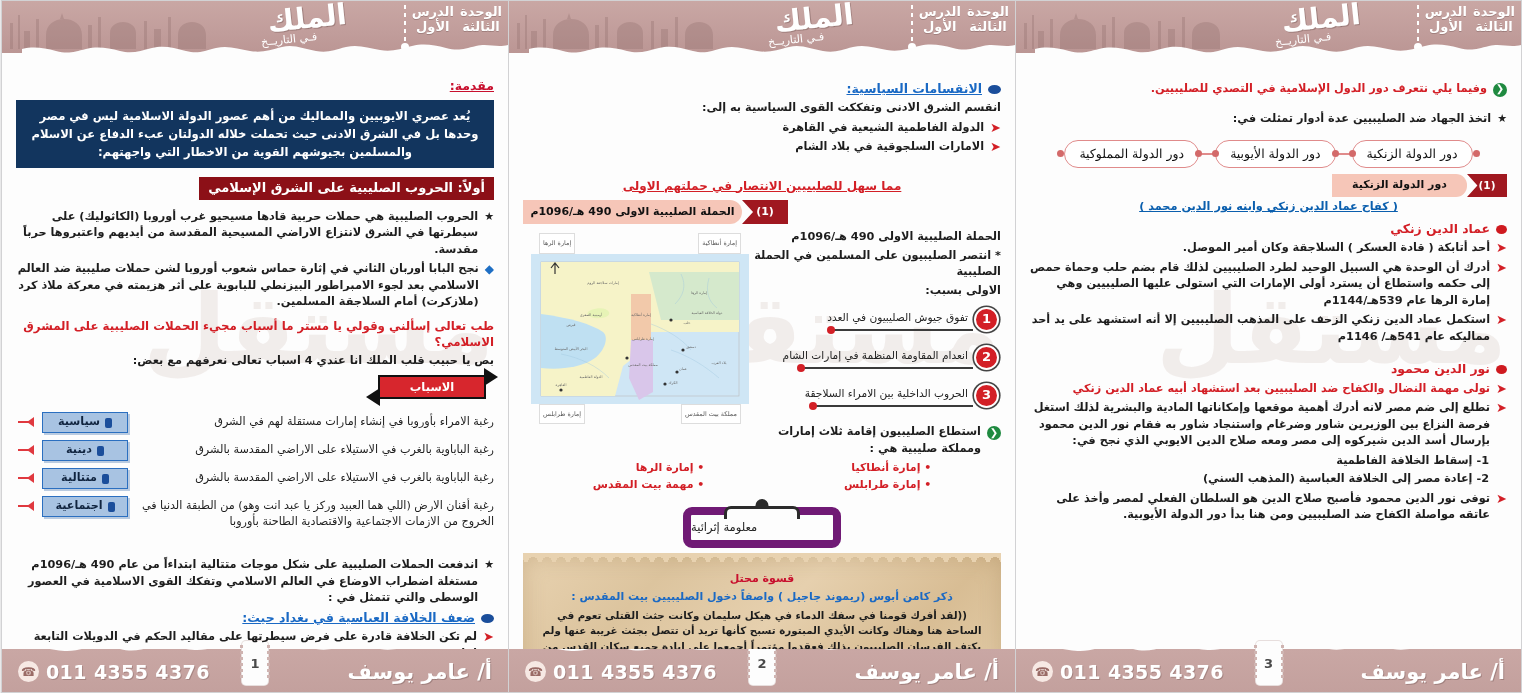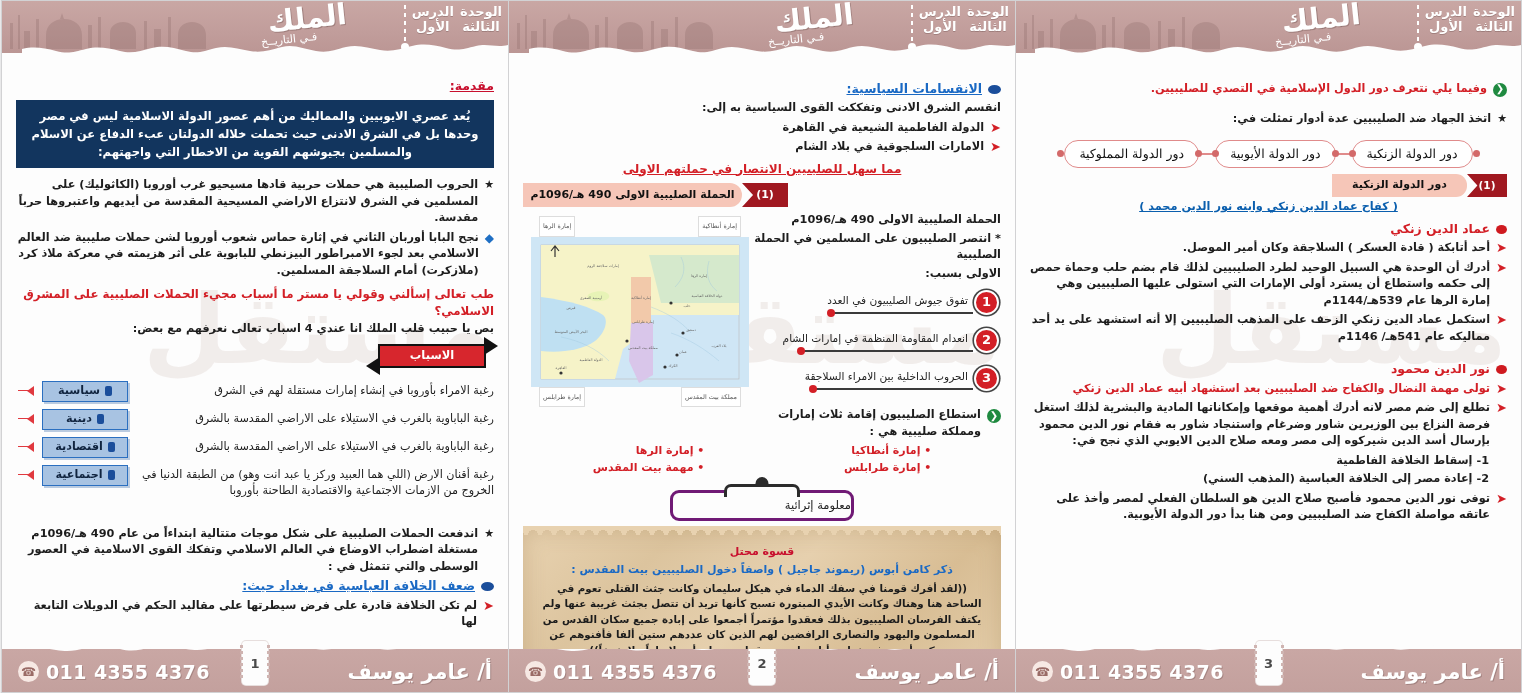--- a/index.html
+++ b/index.html
@@ -242,23 +242,23 @@
   }
   .num-line{
     position:absolute; right:28px; height:1.6px; background:#3b3b3b; top:22px;
   }
   .num-line::after{
     content:""; position:absolute; left:-4px; top:-3.5px;
     width:8px; height:8px; border-radius:50%; background:#d31f26;
   }
 
   .info-tab{
-    position:relative; width:184px; margin:14px auto 0 auto;
-    background:#fdfdfd; border:3px solid #701a75; border-radius:9px;
-    text-align:right; font-size:11.5px; padding:4px 0; color:#222;
+    position:relative; width:158px; margin:14px auto 0 auto;
+    background:#fdfdfd; border:8px solid #701a75; border-radius:9px;
+    text-align:left; font-size:11.5px; padding:4px 0; color:#222;
   }
   .info-tab::before{
     content:""; position:absolute; left:50%; top:-16px; transform:translateX(-50%);
     width:13px; height:13px; border-radius:50%; background:#2b2b2b;
   }
   .info-tab::after{
     content:""; position:absolute; left:50%; top:-9px; transform:translateX(-50%);
     width:70px; height:10px; background:#fdfdfd;
     border-left:3px solid #2b2b2b; border-right:3px solid #2b2b2b;
     border-top:3px solid #2b2b2b; border-radius:7px 7px 0 0;
@@ -457,21 +457,21 @@
       </div>
       <div class="ln bold">انقسم الشرق الادنى وتفككت القوى السياسية به إلى:</div>
       <div class="bullet-row">
         <span class="ic-arrow-l">➤</span>
         <span class="tx bold">الدولة الفاطمية الشيعية في القاهرة</span>
       </div>
       <div class="bullet-row">
         <span class="ic-arrow-l">➤</span>
         <span class="tx bold">الامارات السلجوقية في بلاد الشام</span>
       </div>
-      <div class="ln bold b-red ul" style="text-align:center;margin-top:5px;font-size:12px">مما سهل للصليبيين الانتصار في حملتهم الاولى</div>
+      <div class="ln bold b-red ul" style="text-align:center;margin-top:22px;font-size:12px">مما سهل للصليبيين الانتصار في حملتهم الاولى</div>
 
       <div class="campaign-banner">
         <span class="cb-num">(1)</span>
         <span class="cb-lbl">الحملة الصليبية الاولى 490 هـ/1096م</span>
       </div>
 
       <div class="map-wrap">
         <div class="map-lbl">
           <span>إمارة أنطاكية</span>
           <span>إمارة الرها</span>
@@ -609,24 +609,27 @@
       <svg class="hdr-rip" viewBox="0 0 507 16" preserveAspectRatio="none">
         <path fill="#fdfdfd" d="M0 16h507V7c-12 3-20-2-32 1s-18 5-30 2-22-5-34-2-20 6-32 4-22-6-34-3-18 6-30 4-22-7-34-4-20 6-32 4-22-6-34-3-18 6-30 3-22-6-34-3-20 6-32 3-22-5-34-2-18 5-30 2-22-5-34-2V16z"></path>
       </svg>
     </div>
 
     <div class="body">
       <div class="wm">مستقل</div>
 
       <div class="intro-label" style="text-align:right">مقدمة:</div>
       <div class="intro-box">يُعد عصري الايوبيين والمماليك من أهم عصور الدولة الاسلامية ليس في مصر وحدها بل في الشرق الادنى حيث تحملت خلاله الدولتان عبء الدفاع عن الاسلام والمسلمين بجيوشهم القوية من الاخطار التي واجهتهم:</div>
+      <div style="text-align:right">
+        <span class="first-title">أولاً: الحروب الصليبية على الشرق الإسلامي</span>
+      </div>
 
       <div class="bullet-row" style="margin-top:9px">
         <span class="ic-star">★</span>
-        <span class="tx bold">الحروب الصليبية هي حملات حربية قادها مسيحيو غرب أوروبا (الكاثوليك) على المسلمين في الشرق لانتزاع الاراضي المسيحية المقدسة من أيديهم واعتبروها حرباً مقدسة.</span>
+        <span class="tx bold">الحروب الصليبية هي حملات حربية قادها مسيحيو غرب أوروبا (الكاثوليك) على سيطرتها في الشرق لانتزاع الاراضي المسيحية المقدسة من أيديهم واعتبروها حرباً مقدسة.</span>
       </div>
       <div class="bullet-row">
         <span class="ic-diamond">◆</span>
         <span class="tx bold">نجح البابا أوربان الثاني في إثارة حماس شعوب أوروبا لشن حملات صليبية ضد العالم الاسلامي بعد لجوء الامبراطور البيزنطي للبابوية على أثر هزيمته في معركة ملاذ كرد (ملازكرت) أمام السلاجقة المسلمين.</span>
       </div>
 
       <div class="ln bold b-red" style="margin-top:7px;font-size:11.8px">طب تعالى إسألني وقولي يا مستر ما أسباب مجيء الحملات الصليبية على المشرق الاسلامي؟</div>
       <div class="ln bold">بص يا حبيب قلب الملك انا عندي 4 اسباب تعالى نعرفهم مع بعض:</div>
 
       <div class="reasons">
@@ -645,21 +648,21 @@
             <span class="rsn-chip">
               <span class="gem"></span>
               <span>دينية</span>
             </span>
             <span class="rsn-conn"></span>
           </div>
           <div class="rsn-row">
             <span class="rsn-txt">رغبة الباباوية بالغرب في الاستيلاء على الاراضي المقدسة بالشرق</span>
             <span class="rsn-chip">
               <span class="gem"></span>
-              <span>اقتصادية</span>
+              <span>متتالية</span>
             </span>
             <span class="rsn-conn"></span>
           </div>
           <div class="rsn-row">
             <span class="rsn-txt">رغبة أقنان الارض (اللي هما العبيد وركز يا عبد انت وهو) من الطبقة الدنيا في الخروج من الازمات الاجتماعية والاقتصادية الطاحنة بأوروبا</span>
             <span class="rsn-chip">
               <span class="gem"></span>
               <span>اجتماعية</span>
             </span>
             <span class="rsn-conn"></span>

